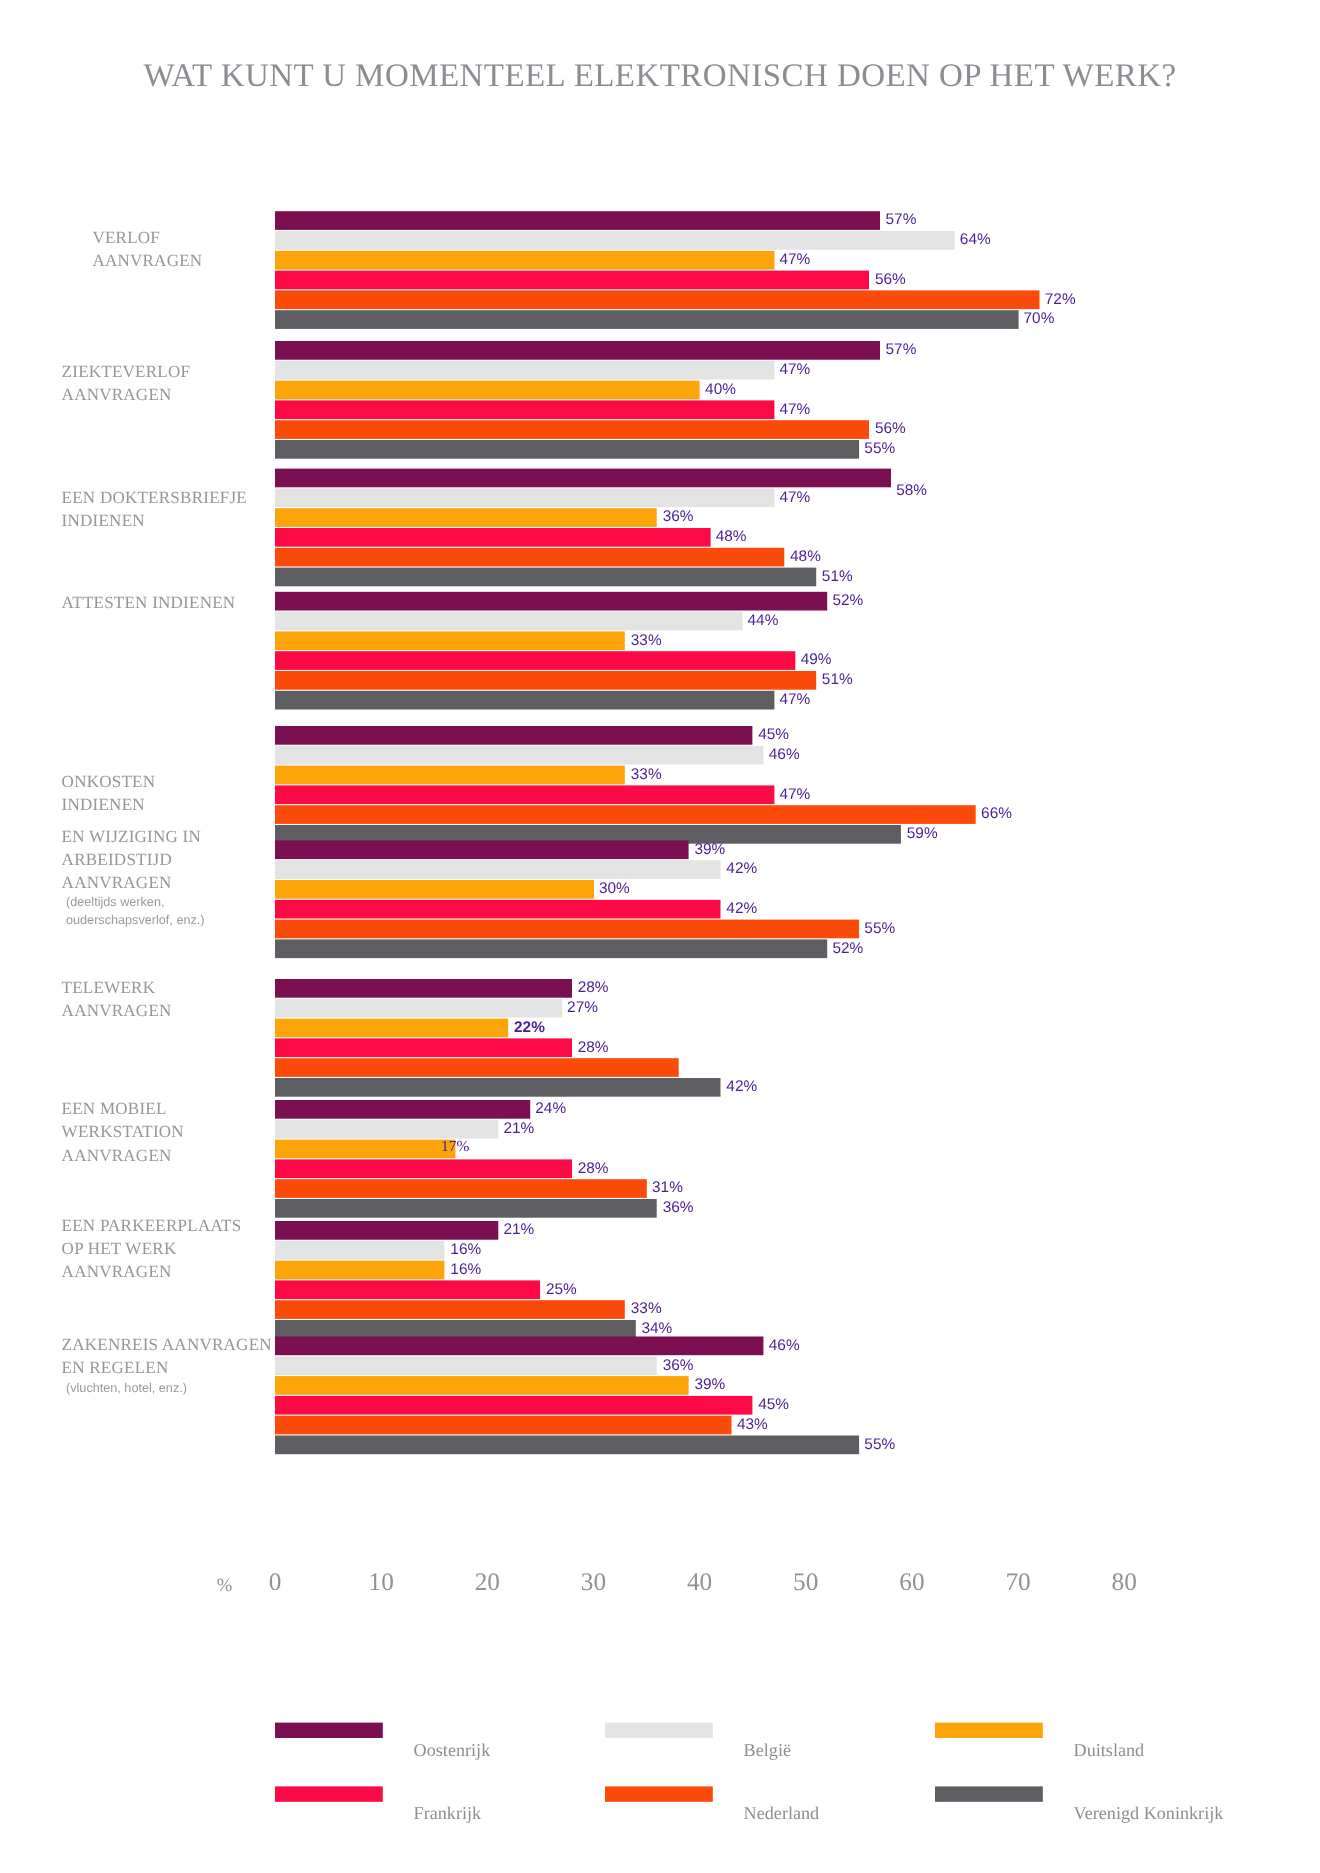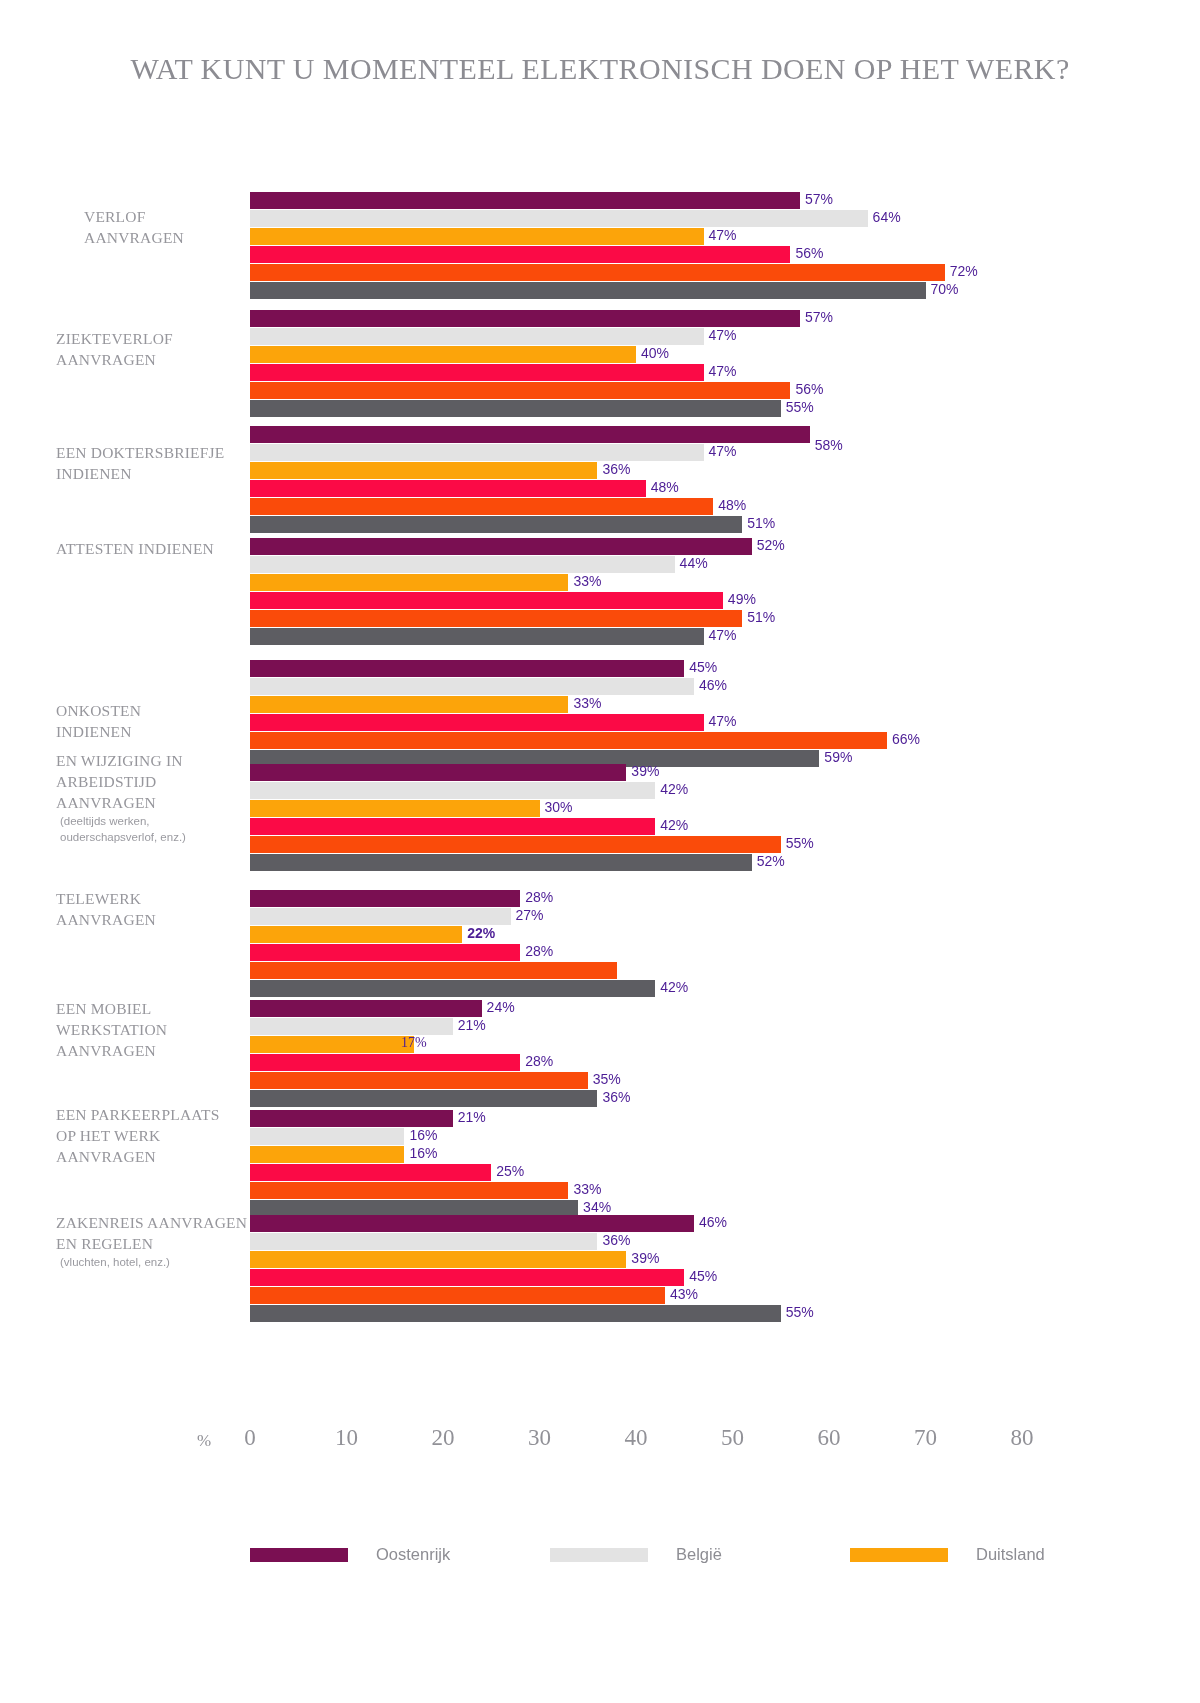--- a/index.html
+++ b/index.html
@@ -142,24 +142,25 @@
     display: flex;
     align-items: center;
   }
   .legend-swatch {
     width: 98px;
     height: 14px;
     flex: none;
   }
   .legend-label {
     margin-left: 28px;
-    font-family: Liberation Sans, sans-serif;
+    font-family: Liberation Serif, serif;
     font-size: 16.5px;
     color: #8d8d93;
     white-space: nowrap;
+    margin-top: 36px;
   }
 </style>
 </head>
 <body>
 
 <div class="page">
 
   <div class="chart-title">WAT KUNT U MOMENTEEL ELEKTRONISCH DOEN OP HET WERK?</div>
 
   <div class="plot">
@@ -409,21 +410,21 @@
           <div class="barrow">
             <div class="bar" title="Duitsland: 17%" style="width: 164.05px; background: rgb(252, 164, 10);"></div>
             <span class="bar-value" style="left: 146px; font-family: Liberation Serif, serif;">17%</span>
           </div>
           <div class="barrow">
             <div class="bar" title="Frankrijk: 28%" style="width: 270.2px; background: rgb(251, 10, 70);"></div>
             <span class="bar-value" style="left: 270.2px;">28%</span>
           </div>
           <div class="barrow">
             <div class="bar" title="Nederland: 35%" style="width: 337.75px; background: rgb(250, 75, 10);"></div>
-            <span class="bar-value" style="left: 337.75px;">35%</span>
+            <span class="bar-value" style="left: 337.75px;">31%</span>
           </div>
           <div class="barrow">
             <div class="bar" title="Verenigd Koninkrijk: 36%" style="width: 347.4px; background: rgb(93, 93, 98);"></div>
             <span class="bar-value" style="left: 347.4px;">36%</span>
           </div>
         </div>
       </div>
       <div class="group" style="top: 930px;">
         <div class="cat-label" style="top: -6px;">
           <div>EEN PARKEERPLAATS</div>
@@ -515,15 +516,29 @@
         </div>
         <div class="legend-item" style="left: 300px;">
           <span class="legend-swatch" style="background: rgb(227, 227, 227);"></span>
           <span class="legend-label">België</span>
         </div>
         <div class="legend-item" style="left: 600px;">
           <span class="legend-swatch" style="background: rgb(252, 164, 10);"></span>
           <span class="legend-label">Duitsland</span>
         </div>
       </div>
+      <div class="legend-row">
+        <div class="legend-item" style="left: 0px;">
+          <span class="legend-swatch" style="background: rgb(251, 10, 70);"></span>
+          <span class="legend-label">Frankrijk</span>
+        </div>
+        <div class="legend-item" style="left: 300px;">
+          <span class="legend-swatch" style="background: rgb(250, 75, 10);"></span>
+          <span class="legend-label">Nederland</span>
+        </div>
+        <div class="legend-item" style="left: 600px;">
+          <span class="legend-swatch" style="background: rgb(93, 93, 98);"></span>
+          <span class="legend-label">Verenigd Koninkrijk</span>
+        </div>
+      </div>
     </div>
 
 </div>
 
 </body></html>

